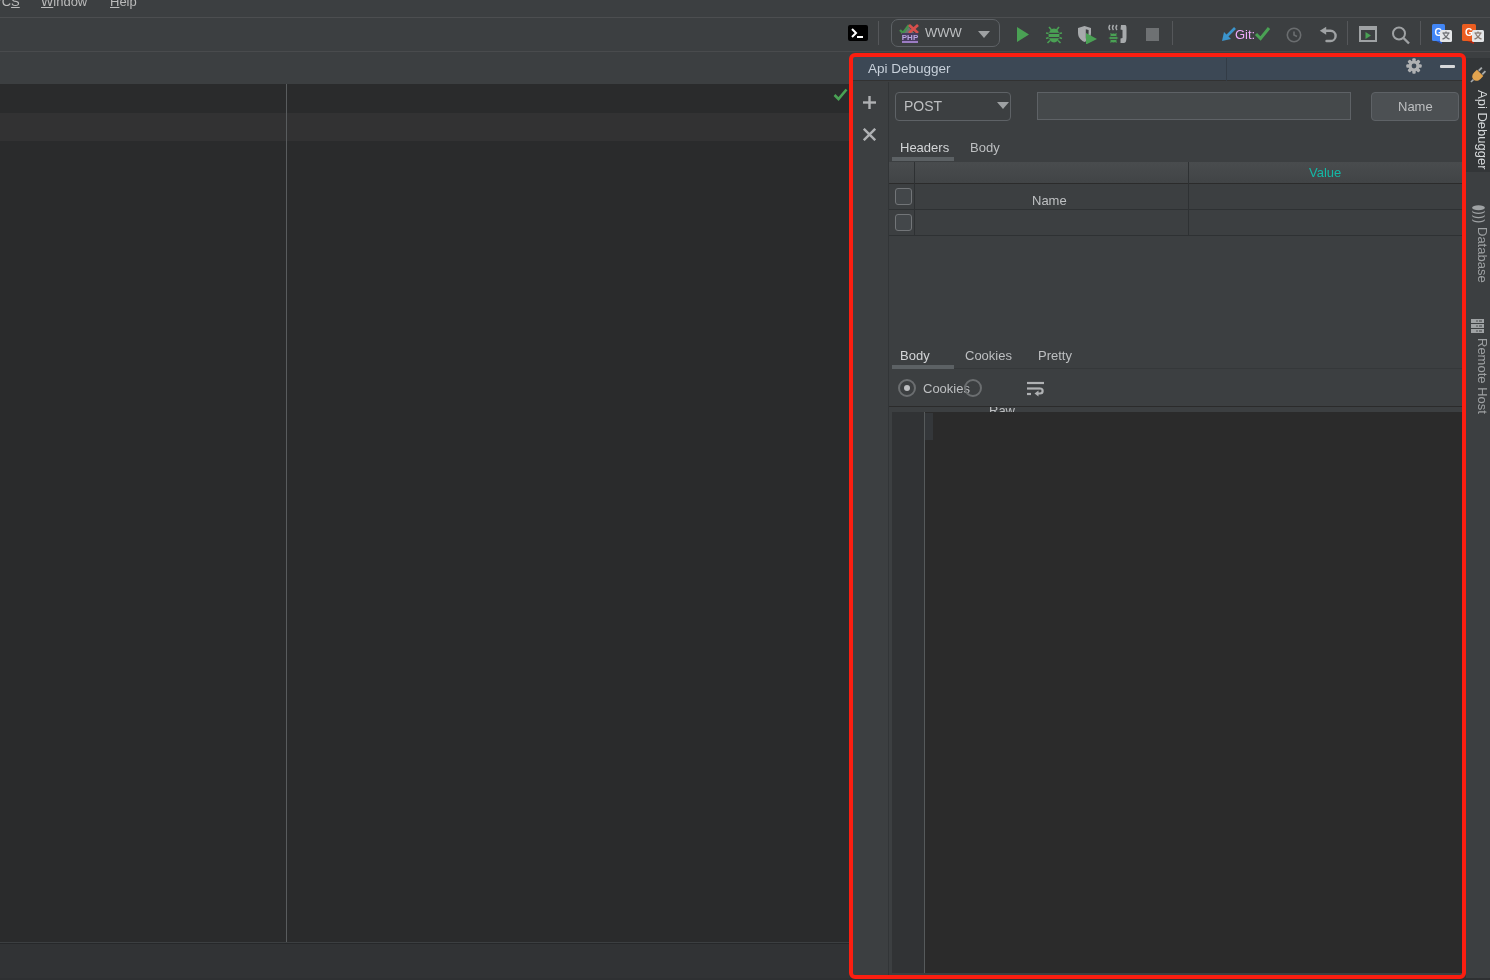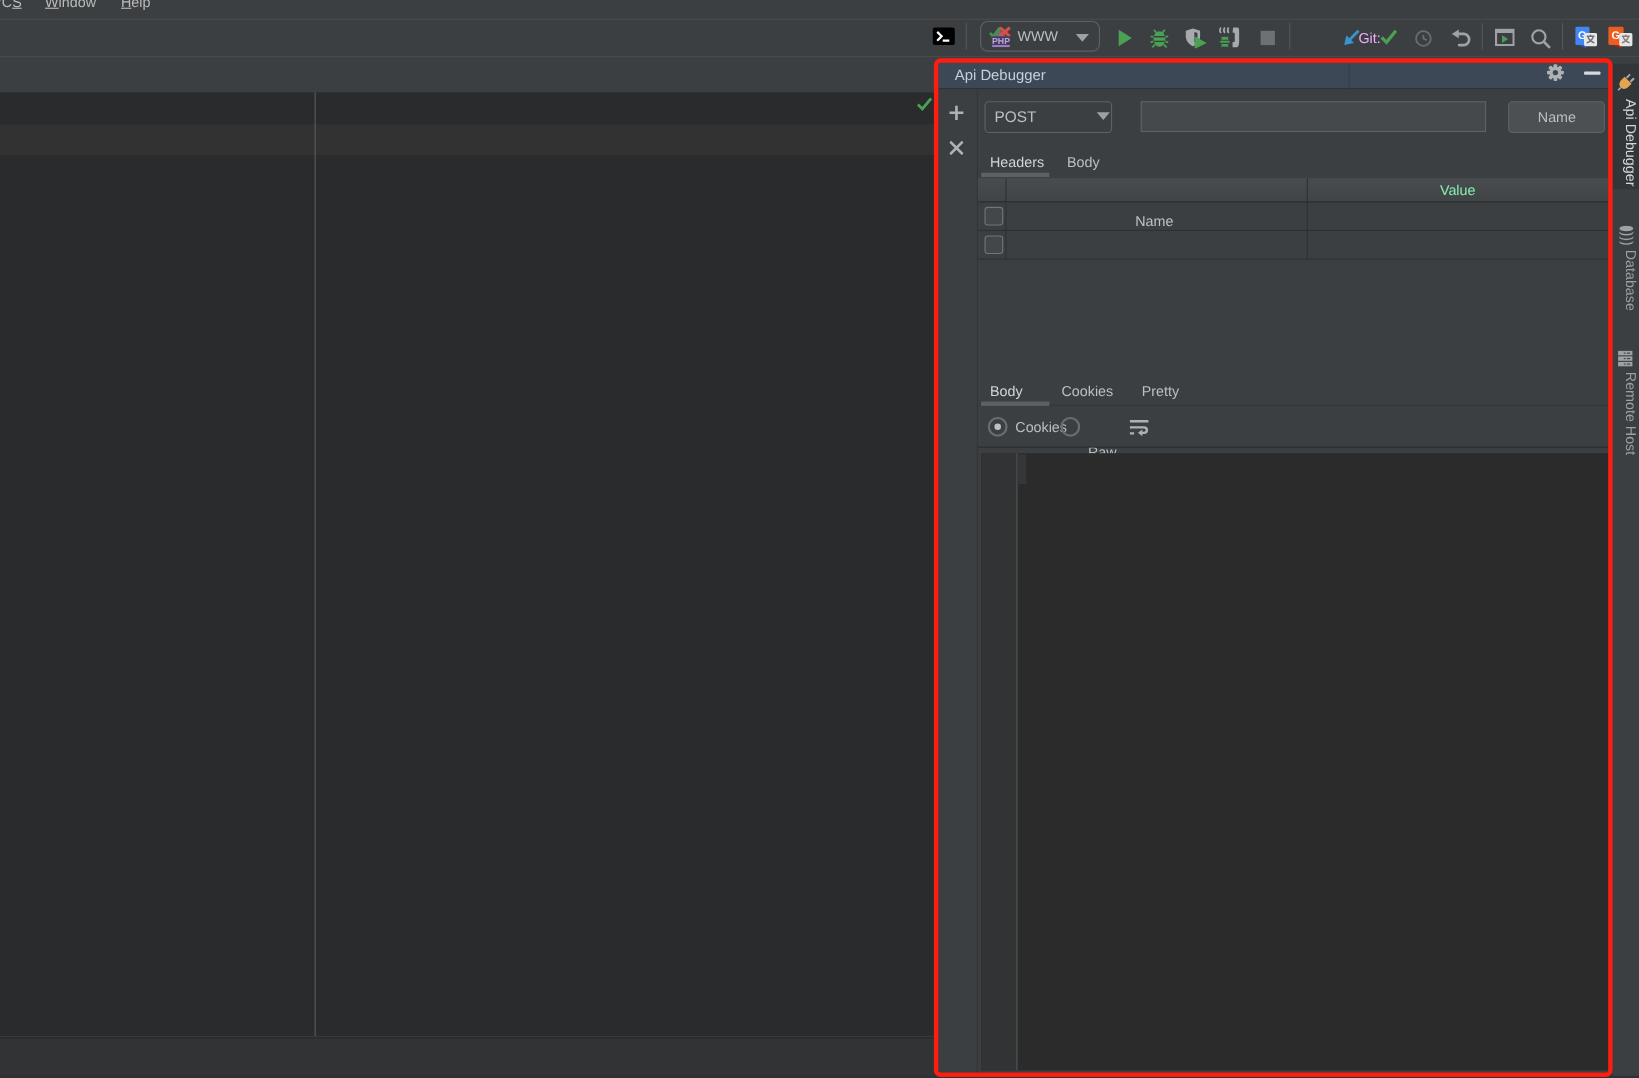--- a/index.html
+++ b/index.html
@@ -238,21 +238,21 @@
   <div class="abs" style="left:1037px;top:92px;width:312px;height:26px;background:#45494b;border:1px solid #5e6266;"></div>
   <div class="abs" style="left:1371px;top:92px;width:86px;height:27px;background:#4c5053;border:1px solid #5e6266;border-radius:4px;"></div>
   <div class="abs txt" style="left:1398px;top:99px;">Name</div>
 
   <div class="abs txt" style="left:900px;top:140px;color:#d3d5d7;">Headers</div>
   <div class="abs txt" style="left:970px;top:140px;">Body</div>
   <div class="abs" style="left:892px;top:157px;width:62px;height:4px;background:#5c6164;"></div>
 
   <div class="abs" style="left:889px;top:162px;width:573px;height:21px;background:linear-gradient(#494c4e,#414446);border-bottom:1px solid #2b2b2b;"></div>
   <div class="abs txt" style="left:1032px;top:165px;color:#bfc1c3;margin-top:28px;">Name</div>
-  <div class="abs txt" style="left:1309px;top:165px;color:#86efac;">Value</div>
+  <div class="abs txt" style="left:1309px;top:165px;color:#14b8a6;">Value</div>
   <div class="abs" style="left:914px;top:162px;width:1px;height:73px;background:#2e3133;"></div>
   <div class="abs" style="left:1188px;top:162px;width:1px;height:73px;background:#2e3133;"></div>
   <div class="abs" style="left:889px;top:209px;width:573px;height:1px;background:#2e3133;"></div>
   <div class="abs" style="left:889px;top:235px;width:573px;height:1px;background:#2e3133;"></div>
   <div class="abs" style="left:895px;top:188px;width:15px;height:15px;background:#43474a;border:1px solid #727578;border-radius:3px;"></div>
   <div class="abs" style="left:895px;top:214px;width:15px;height:15px;background:#43474a;border:1px solid #727578;border-radius:3px;"></div>
 
   <div class="abs txt" style="left:900px;top:348px;color:#d3d5d7;">Body</div>
   <div class="abs txt" style="left:965px;top:348px;text-align:right;">Cookies</div>
   <div class="abs txt" style="left:1038px;top:348px;">Pretty</div>

